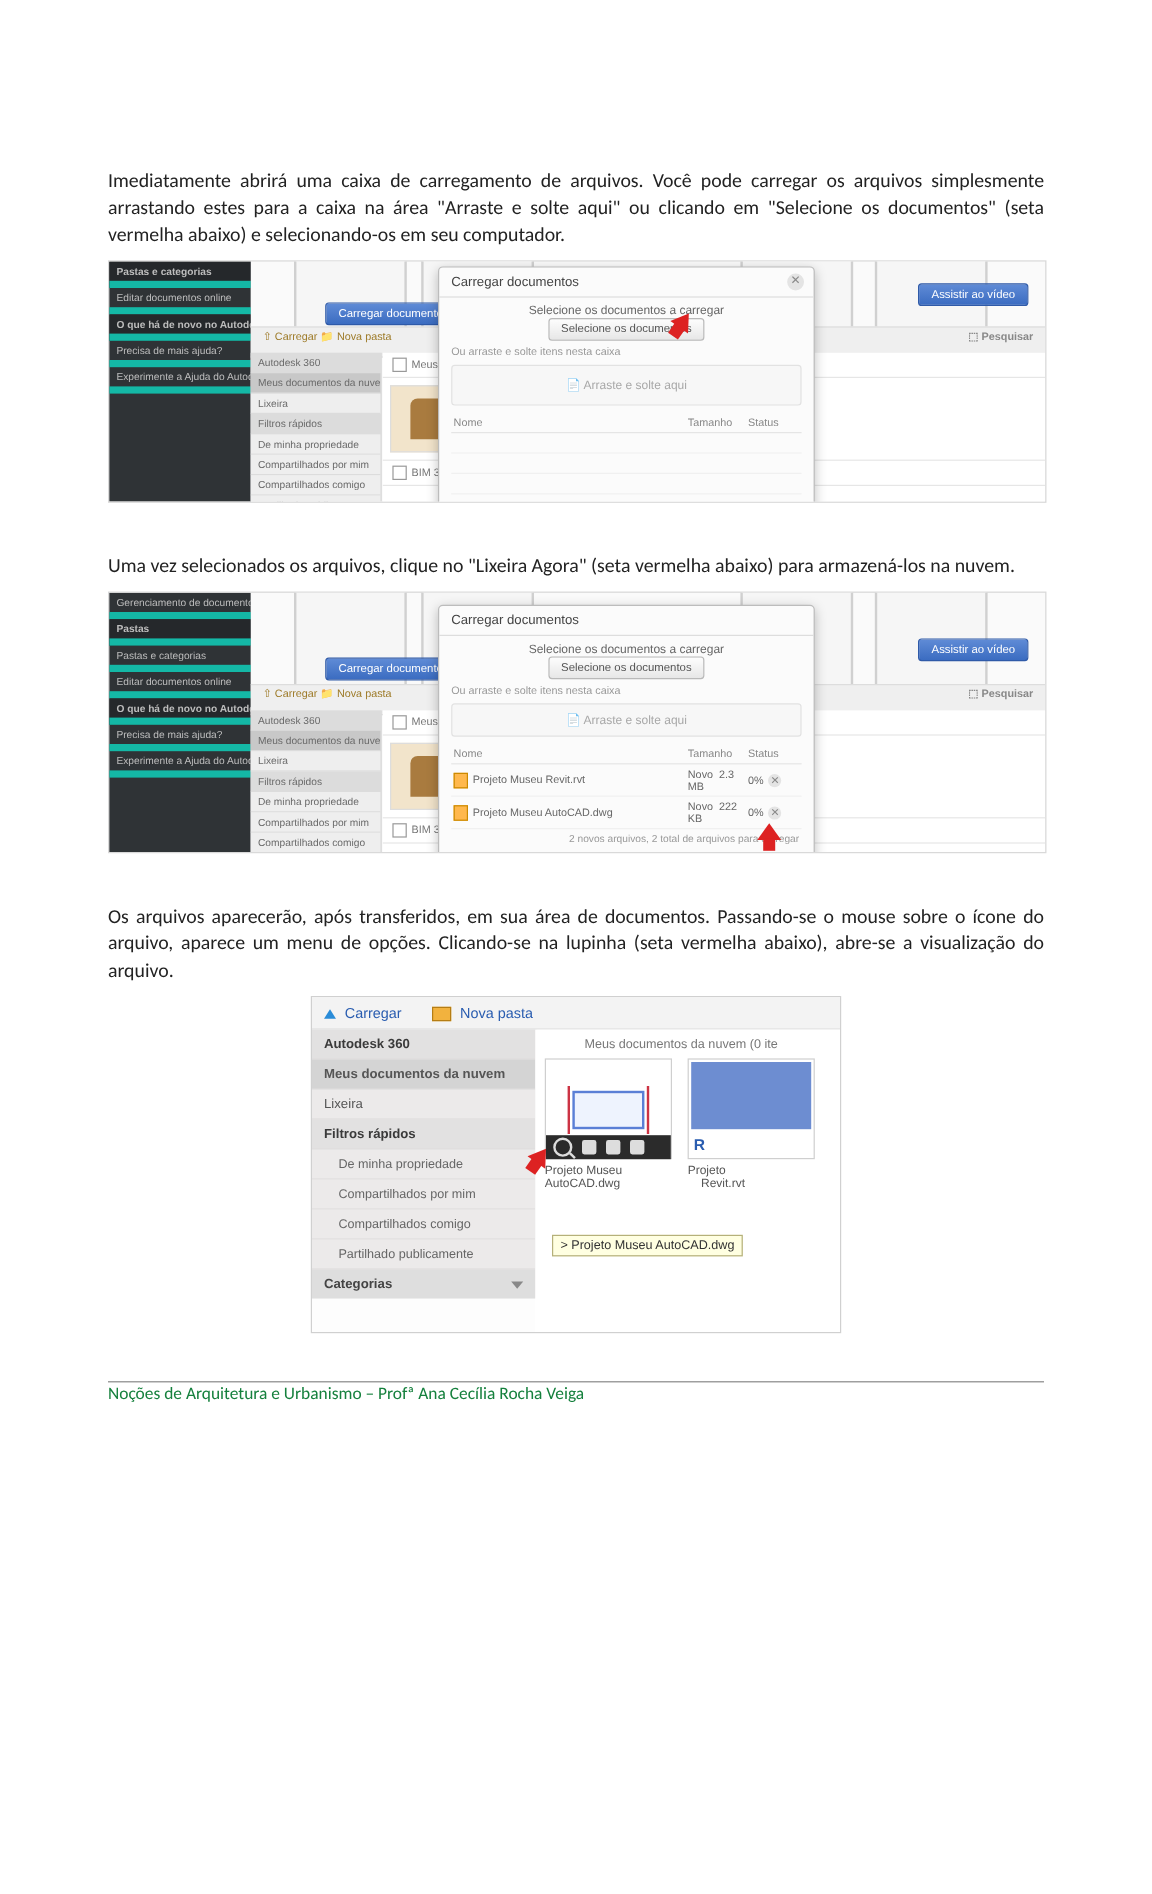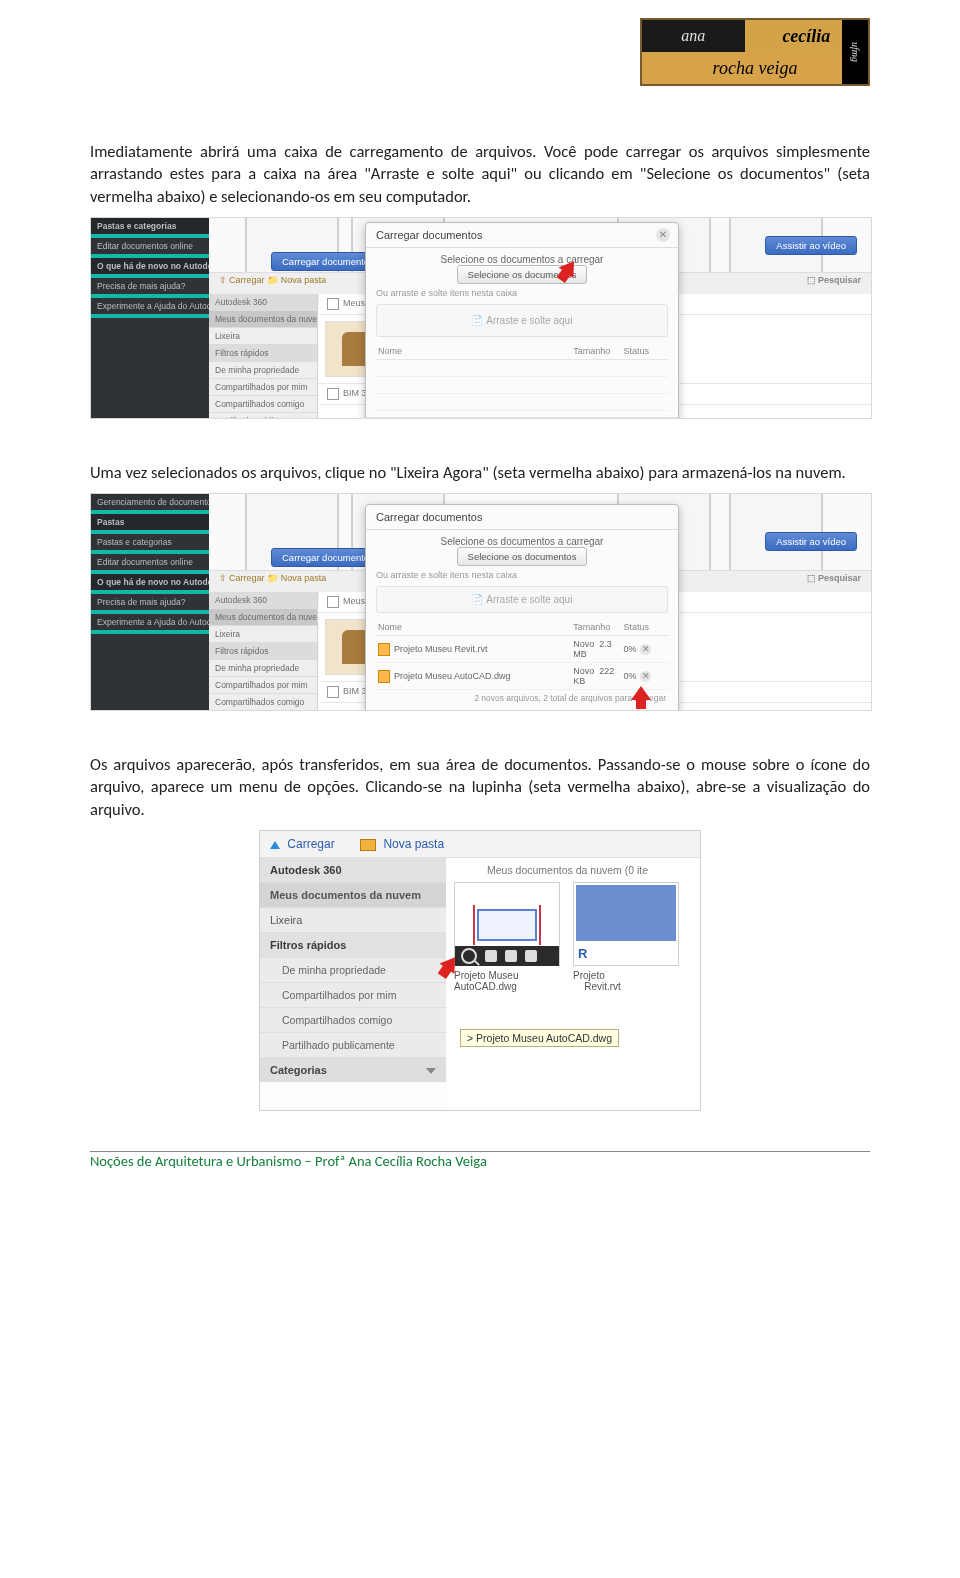--- a/index.html
+++ b/index.html
@@ -107,21 +107,21 @@
   .shot .darkside {
     background: #2f3336;
     color: #bdbdbd;
     position: absolute;
     left: 0; top: 0; bottom: 0;
     width: 118px;
   }
   .shot .darkside .ds-item {
     padding: 3px 6px;
     font-size: 8.5px;
-    border-bottom: 4px solid #14b8a6;
+    border-bottom: 6px solid #14b8a6;
     white-space: nowrap;
     overflow: hidden;
   }
   .shot .darkside .ds-head {
     background: #25282b;
     font-weight: bold;
   }
 
   .shot1 { height: 200px; }
 
@@ -541,28 +541,20 @@
     text-align: left;
     font-size: 14.5px;
     color: #15803d;
   }
 </style>
 </head>
 <body>
 
 <div class="page">
 
-  <div class="header-logo">
-    <div class="row1">
-      <div class="b1">ana</div>
-      <div class="b2">cecília</div>
-    </div>
-    <div class="row2">rocha veiga</div>
-    <div class="stripe">ufmg</div>
-  </div>
 
   <div class="spacer-top"></div>
 
   <p class="para">Imediatamente abrirá uma caixa de carregamento de arquivos. Você pode carregar os arquivos simplesmente arrastando estes para a caixa na área "Arraste e solte aqui" ou clicando em "Selecione os documentos" (seta vermelha abaixo) e selecionando-os em seu computador.</p>
 
   <div class="shot shot1">
     <div class="darkside">
       <div class="ds-item ds-head">Pastas e categorias</div>
       <div class="ds-item">Editar documentos online</div>
       <div class="ds-item ds-head">O que há de novo no Autodesk 360</div>

